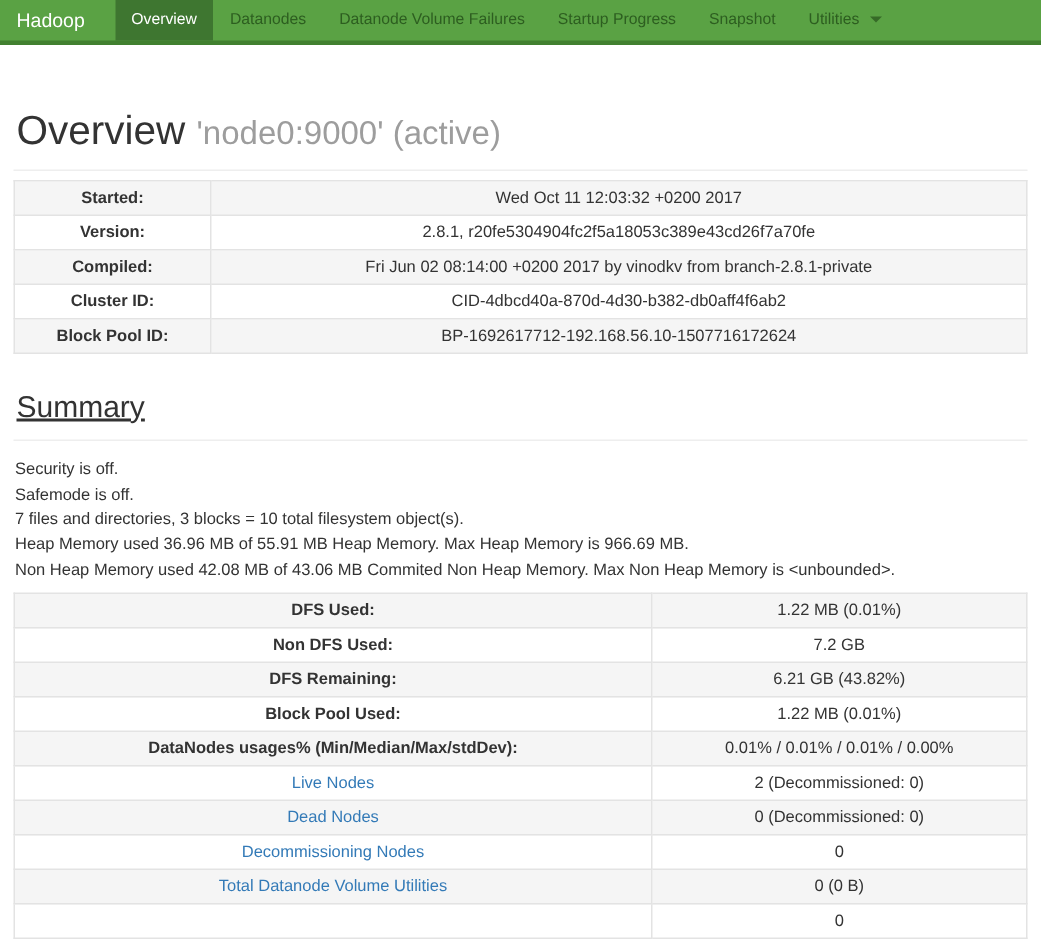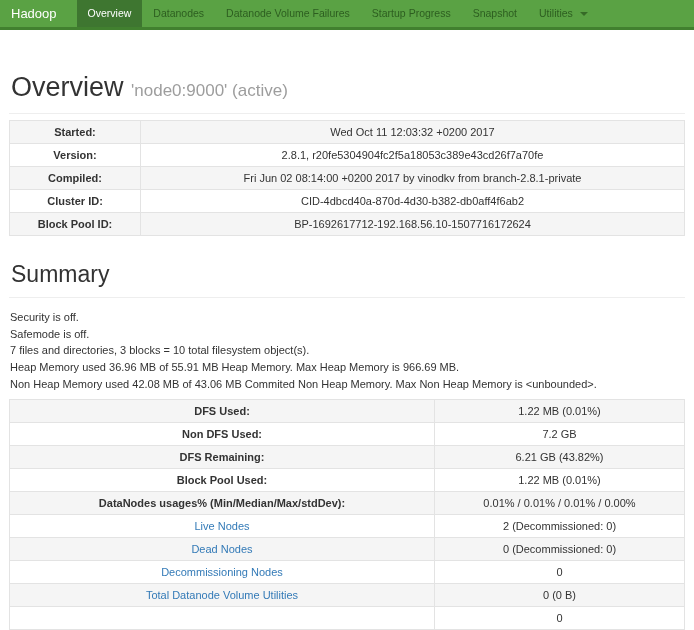--- a/index.html
+++ b/index.html
@@ -60,31 +60,32 @@
   .container { padding: 0 9px; }
   h1.page-header {
     font-size: 27px;
     font-weight: normal;
     margin: 42px 0 0 0;
     padding: 0 0 10px 2px;
     border-bottom: 1px solid #eee;
     color: #333;
   }
   h1.page-header small {
-    font-size: 17px;
+    font-size: 22px;
     color: #9d9d9d;
     font-weight: normal;
   }
   h2.section-header {
-    font-size: 23px;
+    font-size: 20px;
     font-weight: normal;
     margin: 25px 0 0 0;
     padding: 0 0 9px 2px;
     border-bottom: 1px solid #eee;
     color: #333;
+    text-decoration: underline;
   }
   .info-table {
     width: 100%;
     border-collapse: collapse;
     margin-top: 6px;
     border: 1px solid #ddd;
   }
   .info-table td {
     padding: 5px 9px;
     border: 1px solid #e3e3e3;

